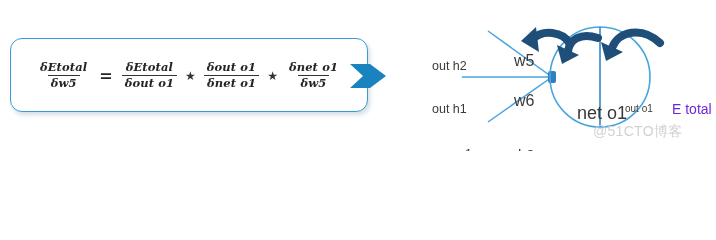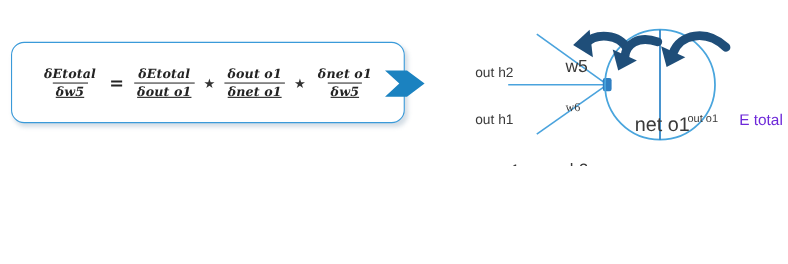--- a/index.html
+++ b/index.html
@@ -57,21 +57,20 @@
     color: #242424;
   }
   .frac .num {
     padding: 0 3px 1px 3px;
     white-space: nowrap;
   }
   .frac .den {
     padding: 1px 3px 0 3px;
     white-space: nowrap;
     border-top: 1.3px solid #333;
-    text-decoration: underline;
   }
   .eqsign {
     font-family: "DejaVu Serif", serif;
     font-size: 16px;
     font-weight: 700;
     color: #242424;
     padding: 0 3px;
   }
   .opstar {
     font-family: "DejaVu Sans", sans-serif;
@@ -103,21 +102,21 @@
     position: absolute;
     font-family: "Liberation Sans", sans-serif;
     font-size: 12.5px;
     color: #3a3a3a;
     white-space: nowrap;
   }
   #label-out-h2 { left: 22px;  top: 25px; }
   #label-out-h1 { left: 22px;  top: 68px; }
   #label-one    { left: 55px;  top: 113px; }
   #label-w5     { left: 104px; top: 18px;  font-size: 16px; }
-  #label-w6     { left: 104px; top: 58px;  font-size: 11px; font-family: Liberation Serif, serif; }
+  #label-w6     { left: 104px; top: 58px;  font-size: 16px; }
   #label-b2     { left: 108px; top: 112px; font-size: 15px; }
   #label-net-o1 { left: 167px; top: 69px;  font-size: 18px; }
   #label-out-o1 { left: 215px; top: 69px;  font-size: 10px; }
   #label-e-total{ left: 262px; top: 67px;  font-size: 14px; color:#6d28d9; }
 
   #watermark {
     position: absolute;
     left: 593px;
     top: 123px;
     font-family: "Liberation Sans", sans-serif;
@@ -210,14 +209,15 @@
     <span class="netlabel" id="label-w5">w5</span>
     <span class="netlabel" id="label-out-h1">out h1</span>
     <span class="netlabel" id="label-w6">w6</span>
     <span class="netlabel" id="label-one">1</span>
     <span class="netlabel" id="label-b2">b2</span>
     <span class="netlabel" id="label-net-o1">net o1</span>
     <span class="netlabel" id="label-out-o1">out o1</span>
     <span class="netlabel" id="label-e-total">E total</span>
   </div>
 
+  <div id="watermark">@51CTO博客</div>
 
 </div>
 
 </body></html>

